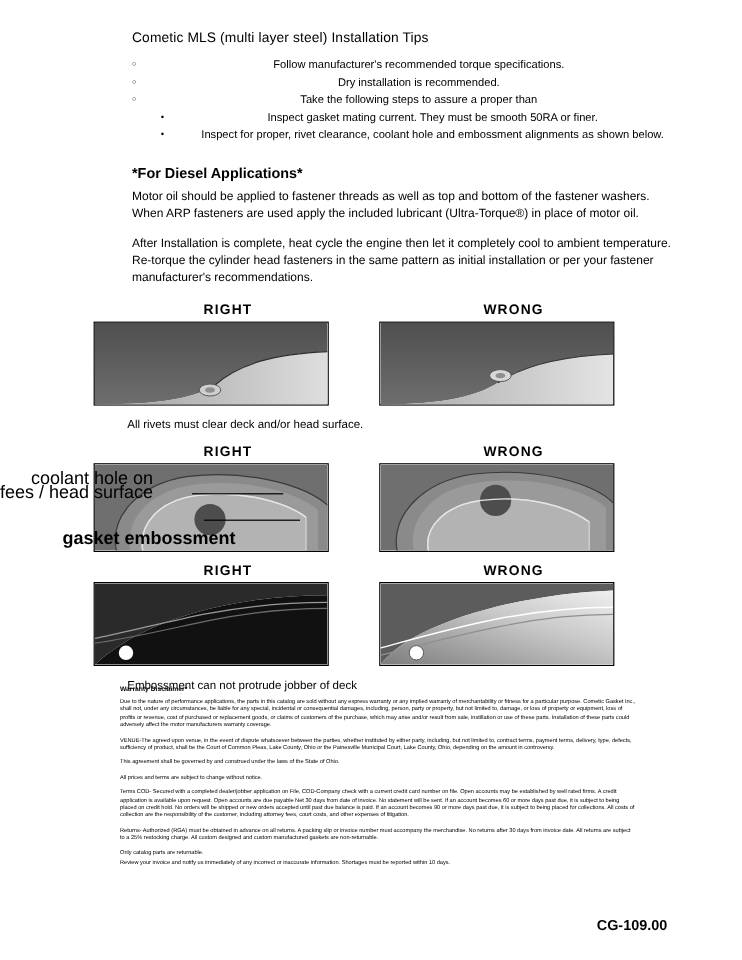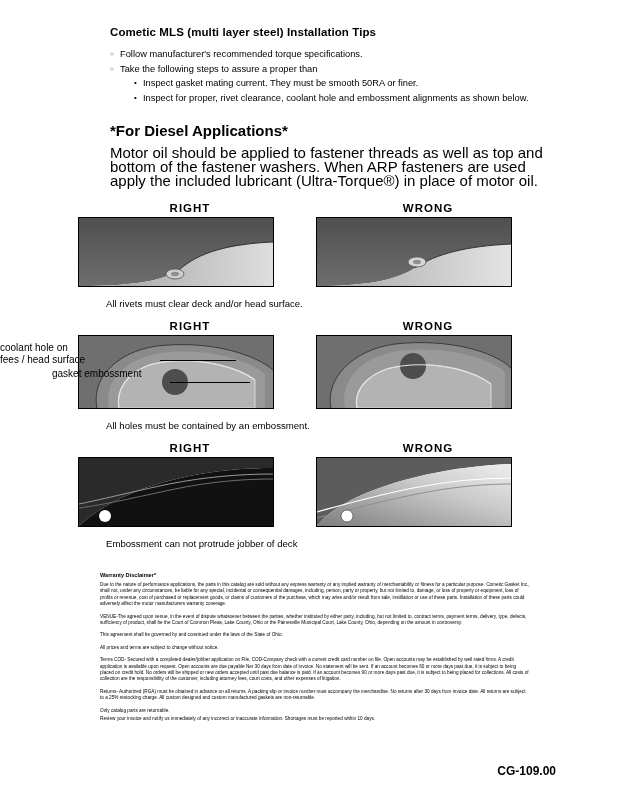--- a/index.html
+++ b/index.html
@@ -17,34 +17,35 @@
   }
   .page {
     position: relative;
     width: 618px;
     height: 800px;
     box-sizing: border-box;
     padding: 26px 40px 0 40px;
   }
   h1.title {
     font-size: 11.5px;
-    font-weight: bold;
+    font-weight: normal;
     margin: 0 0 9px 70px;
     letter-spacing: 0.1px;
   }
   ul.bullets {
     list-style: none;
     margin: 0 0 0 70px;
     padding: 0;
   }
   ul.bullets > li {
     font-size: 9.3px;
     line-height: 14.5px;
     position: relative;
     padding-left: 10px;
+    text-align: center;
   }
   ul.bullets > li::before {
     content: "\25CB";
     position: absolute;
     left: 0;
     top: 0;
     font-size: 6px;
     line-height: 15px;
   }
   ul.subbullets {
@@ -60,26 +61,26 @@
   }
   ul.subbullets > li::before {
     content: "\2022";
     position: absolute;
     left: 0;
     top: 0;
     font-size: 8px;
     line-height: 14.5px;
   }
   h2.subtitle {
-    font-size: 15px;
+    font-size: 12px;
     font-weight: bold;
     margin: 17px 0 7px 70px;
   }
   p.body {
-    font-size: 15px;
+    font-size: 10px;
     line-height: 14px;
     margin: 0 0 11px 70px;
     max-width: 455px;
   }
   p.note {
     font-size: 9.3px;
     line-height: 14px;
     margin: 0 0 0 70px;
   }
 
@@ -118,21 +119,22 @@
     padding-left: 0;
   }
   .caption-wrap {
     width: 406px;
     margin: 11px auto;
   }
 
   
   .annot {
     position: absolute;
-    font-size: 10px;
+    font-size: 15px;
+    text-align: right;
     line-height: 12px;
     white-space: nowrap;
   }
   .leader {
     position: absolute;
     height: 1px;
     background: #000;
   }
 
   
@@ -163,31 +165,33 @@
 </style>
 </head>
 <body>
 
 <div class="page">
 
   <h1 class="title">Cometic MLS (multi layer steel) Installation Tips</h1>
 
   <ul class="bullets">
     <li>Follow manufacturer's recommended torque specifications.</li>
+    <li>Dry installation is recommended.</li>
     <li>
       <span>Take the following steps to assure a proper than</span>
       <ul class="subbullets">
         <li>Inspect gasket mating current.  They must be smooth 50RA or finer.</li>
         <li>Inspect for proper, rivet clearance, coolant hole and embossment alignments as shown below.</li>
       </ul>
     </li>
   </ul>
 
   <h2 class="subtitle">*For Diesel Applications*</h2>
   <p class="body">Motor oil should be applied to fastener threads as well as top and bottom of the fastener washers. When ARP fasteners are used apply the included lubricant (Ultra-Torque®) in place of motor oil.</p>
+  <p class="body">After Installation is complete, heat cycle the engine then let it completely cool to ambient temperature. Re-torque the cylinder head fasteners in the same pattern as initial installation or per your fastener manufacturer's recommendations.</p>
 
   <div class="figures">
 
     <div>
       <div class="fig-row">
         <div class="fig-col">
           <div class="fig-label">RIGHT</div>
           <div class="fig-box">
             <svg width="194" height="68" viewBox="0 0 194 68">
               <defs>
@@ -277,28 +281,25 @@
           </div>
         </div>
       </div>
 
       <div class="annot" style="left:-40px; top:22px;">
         <div>coolant hole on</div>
         <div>fees / head surface</div>
       </div>
       <div class="leader" style="left:120px; top:40px; width:76px;"></div>
 
-      <div class="annot" style="left:12px; top:48px;">
+      <div class="annot" style="left:12px; top:72px;font-weight:bold;">
         <div>gasket embossment</div>
       </div>
       <div class="leader" style="left:130px; top:62px; width:80px;"></div>
 
-      <div class="caption-wrap">
-        <div class="fig-caption">All holes must be contained by an embossment.</div>
-      </div>
     </div>
 
     <div style="margin-top:10px;">
       <div class="fig-row">
         <div class="fig-col">
           <div class="fig-label">RIGHT</div>
           <div class="fig-box">
             <svg width="194" height="68" viewBox="0 0 194 68">
               <rect x="0" y="0" width="194" height="68" fill="#ffffff"></rect>
               <path d="M0 0 H194 V10 C140 10 80 20 34 44 C20 52 8 60 0 68 Z" fill="#2a2a2a"></path>

